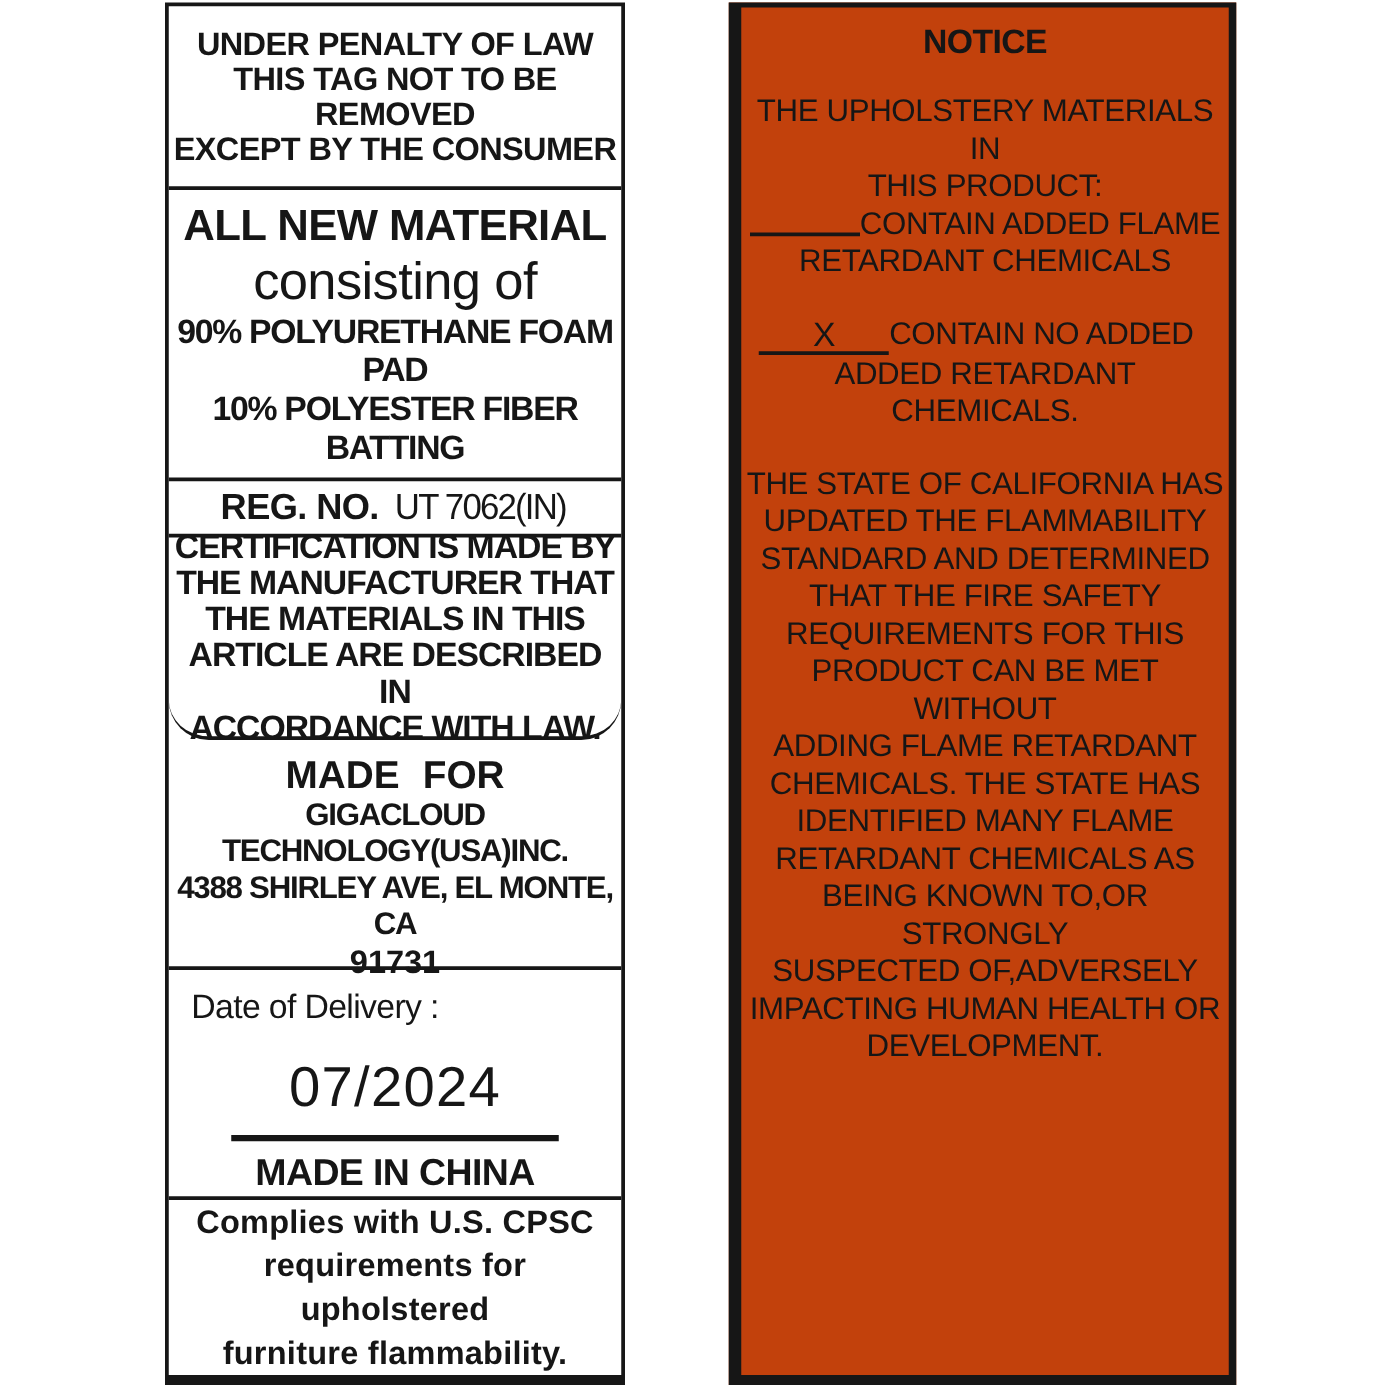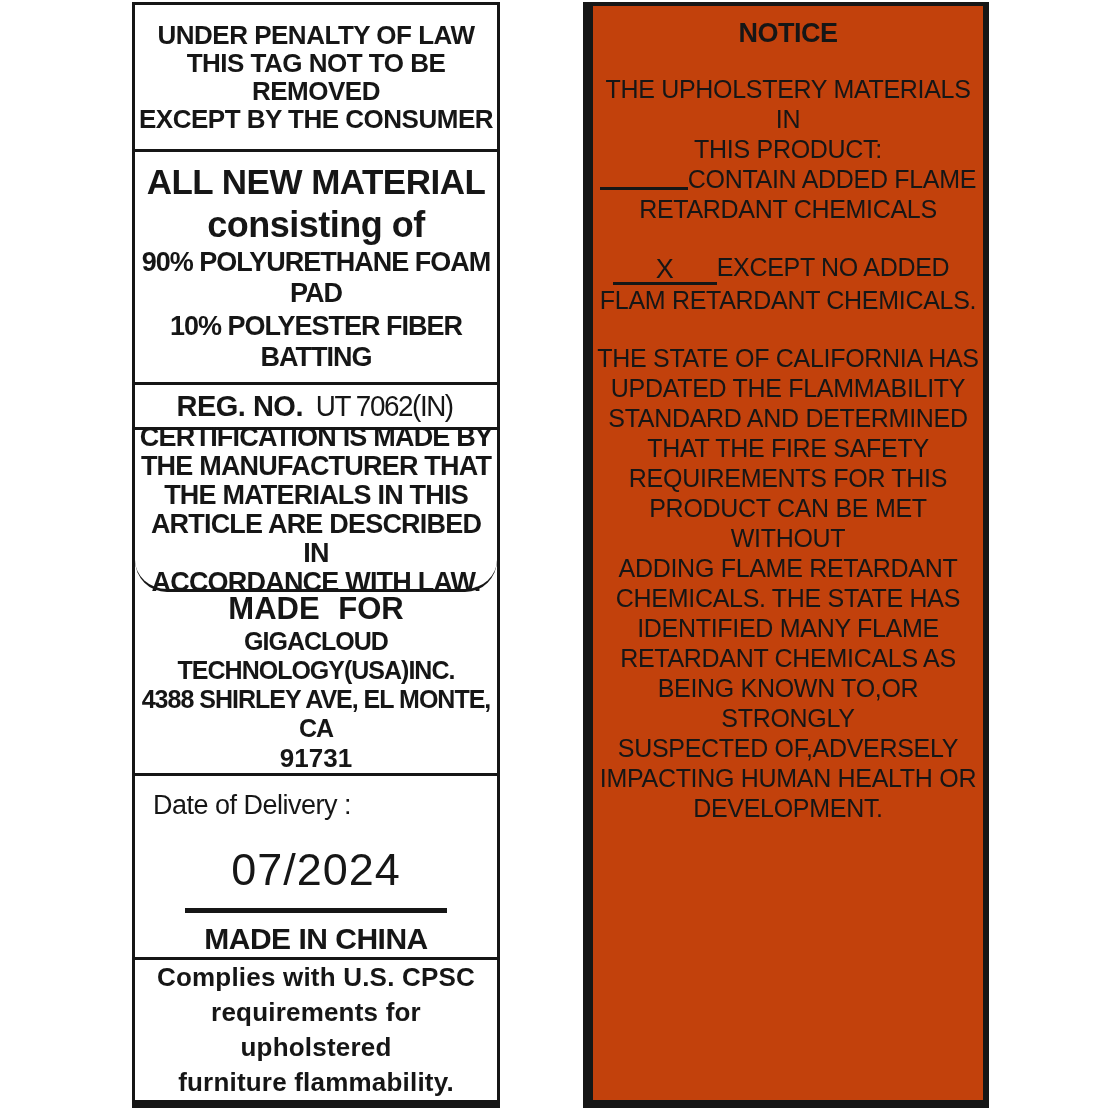--- a/index.html
+++ b/index.html
@@ -18,32 +18,32 @@
   }
   .lbox{box-sizing:border-box;border-bottom:3px solid #161616;text-align:center;}
   .lbox:last-child{border-bottom:none;border-radius:31px;}
 
   .penalty{height:154px;display:flex;align-items:center;justify-content:center;
     font-weight:bold;font-size:26px;line-height:28px;letter-spacing:-0.5px;}
 
   .material{height:243px;display:flex;flex-direction:column;justify-content:space-evenly;
     padding:8px 2px;}
   .material .title{font-weight:bold;font-size:35px;letter-spacing:-0.5px;}
-  .material .subtitle{font-weight:bold;font-size:36px;letter-spacing:-0.5px;}
+  .material .subtitle{font-weight:normal;font-size:42px;letter-spacing:-0.5px;}
   .material .component{font-weight:bold;font-size:27px;letter-spacing:-1px;}
 
   .regno{height:47px;display:flex;align-items:center;justify-content:center;font-size:29px;}
   .regno .reg-label{font-weight:bold;letter-spacing:-0.5px;margin-right:10px;}
   .regno .reg-value{font-weight:normal;letter-spacing:-1.5px;transform:scaleX(.96);}
 
   .cert{height:162px;display:flex;align-items:center;justify-content:center;
     font-weight:bold;font-size:27px;line-height:29px;letter-spacing:-0.8px;border-radius:32px;}
 
-  .madefor{height:184px;display:flex;flex-direction:column;justify-content:center;
-    padding:24px 2px;}
+  .madefor{height:184px;display:flex;flex-direction:column;justify-content:space-between;
+    padding:10px 2px;}
   .madefor .title{font-weight:bold;font-size:31px;word-spacing:10px;}
   .madefor .company,.madefor .address{font-weight:bold;font-size:25px;letter-spacing:-1px;}
   .madefor .zip{font-weight:bold;font-size:26px;}
 
   .delivery{height:192px;position:relative;}
   .delivery .dod-label{position:absolute;left:18px;top:14px;font-size:27px;letter-spacing:-0.5px;}
   .delivery .dod-date{position:absolute;left:0;right:0;top:68px;font-size:45px;letter-spacing:1px;}
   .delivery .dod-underline{position:absolute;left:50%;transform:translateX(-50%);top:132px;
     width:262px;height:0;border-bottom:5px solid #161616;}
   .delivery .origin{position:absolute;left:0;right:0;top:146px;font-weight:bold;font-size:30px;letter-spacing:-0.5px;}
@@ -130,21 +130,21 @@
 
 
     <div class="pre materials-intro">THE UPHOLSTERY MATERIALS IN
 THIS PRODUCT:</div>
 
     <div class="option">
       <span class="blank-line"></span><span>CONTAIN ADDED FLAME RETARDANT CHEMICALS</span>
     </div>
 
     <div class="option second">
-      <span class="x-line">X</span><span>EXCEPT NO ADDED FLAM RETARDANT CHEMICALS.</span>
+      <span class="x-line">X</span><span>CONTAIN NO ADDED ADDED RETARDANT CHEMICALS.</span>
     </div>
 
     <div class="pre para2">THE STATE OF CALIFORNIA HAS
 UPDATED THE FLAMMABILITY
 STANDARD AND DETERMINED
 THAT THE FIRE SAFETY
 REQUIREMENTS FOR THIS
 PRODUCT CAN BE MET WITHOUT
 ADDING FLAME RETARDANT
 CHEMICALS. THE STATE HAS

